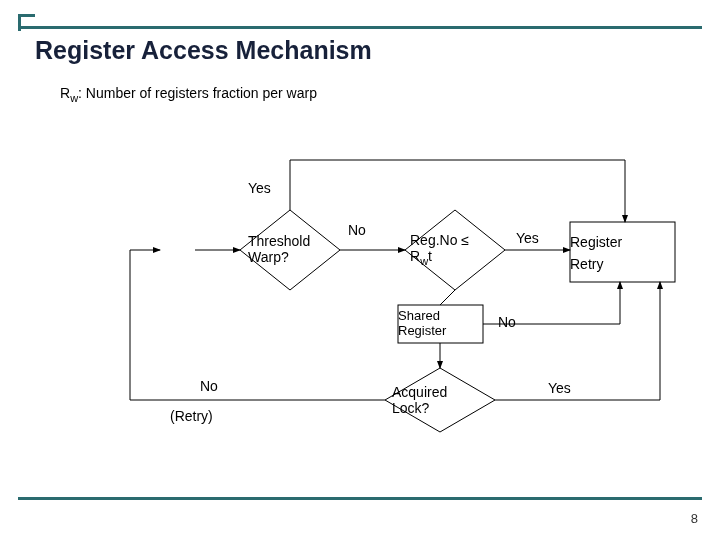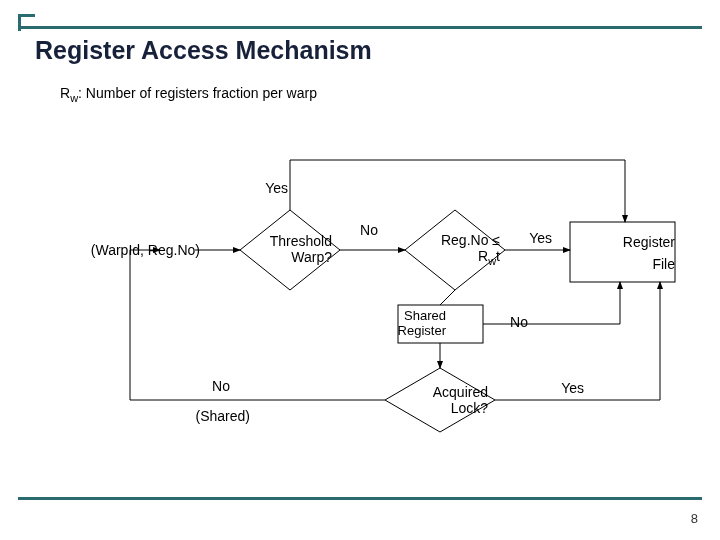--- a/index.html
+++ b/index.html
@@ -4,21 +4,21 @@
 <style>
   html,body{margin:0;padding:0}
   body{width:720px;height:540px;background:#fff;font-family:Arial,Helvetica,sans-serif;color:#000;position:relative}
   .slide{position:absolute;inset:0}
   .title-rule{position:absolute;left:18px;top:26px;width:684px;height:0;border-top:3px solid #2a6b6f}
   .title-pre{position:absolute;left:18px;top:14px;width:14px;height:14px;border-top:3px solid #2a6b6f;border-left:3px solid #2a6b6f}
   .title{position:absolute;left:35px;top:36px;font-size:25px;font-weight:700;color:#17213a}
   .desc{position:absolute;left:60px;top:84px;font-size:14px;line-height:1.35}
   .sub{font-size:11px;vertical-align:sub}
   .canvas{position:absolute;left:0;top:0;width:720px;height:540px}
-  .lbl{position:absolute;font-size:14px;color:#000;text-align:right}
+  .lbl{position:absolute;font-size:14px;color:#000;text-align:left}
   .bottom-rule{position:absolute;left:18px;bottom:40px;width:684px;height:0;border-top:3px solid #2a6b6f}
   .pagenum{position:absolute;right:22px;bottom:14px;font-size:13px;color:#333}
 </style>
 </head>
 <body>
 
 <div class="slide">
   <div class="title-pre"></div>
   <div class="title-rule"></div>
   <div class="title">Register Access Mechanism</div>
@@ -58,35 +58,34 @@
 
     <polyline points="483,324 620,324 620,282" fill="none" stroke="#000" marker-end="url(#arr)"></polyline>
 
     <line x1="440" y1="343" x2="440" y2="368" stroke="#000" marker-end="url(#arr)"></line>
 
     <polyline points="495,400 660,400 660,282" fill="none" stroke="#000" marker-end="url(#arr)"></polyline>
 
     <polyline points="385,400 130,400 130,250 160,250" fill="none" stroke="#000" marker-end="url(#arr)"></polyline>
   </svg>
 
-  <div class="lbl" style="left:60px;top:242px;width:140px">(WarpId, Reg.No)</div>
   <div class="lbl" style="left:248px;top:233px;width:84px;white-space:pre-line">Threshold
 Warp?</div>
   <div class="lbl" style="left:410px;top:232px;width:90px">
     <span>Reg.No ≤</span><br>
     <span>R</span><span class="sub">w</span><span>t</span>
   </div>
   <div class="lbl" style="left:570px;top:231px;width:105px;line-height:1.6">
-    <span>Register</span><br><span>File</span>
+    <span>Register</span><br><span>Retry</span>
   </div>
-  <div class="lbl" style="left:376px;top:308px;width:70px;white-space:pre-line;font-size:13px">Shared
+  <div class="lbl" style="left:398px;top:308px;width:70px;white-space:pre-line;font-size:13px">Shared
 Register</div>
   <div class="lbl" style="left:392px;top:384px;width:96px;white-space:pre-line">Acquired
 Lock?</div>
-  <div class="lbl" style="left:170px;top:408px;width:80px">(Shared)</div>
+  <div class="lbl" style="left:170px;top:408px;width:80px">(Retry)</div>
 
   <div class="lbl" style="left:248px;top:180px;width:40px">Yes</div>
   <div class="lbl" style="left:348px;top:222px;width:30px">No</div>
   <div class="lbl" style="left:516px;top:230px;width:36px">Yes</div>
   <div class="lbl" style="left:498px;top:314px;width:30px">No</div>
   <div class="lbl" style="left:200px;top:378px;width:30px">No</div>
   <div class="lbl" style="left:548px;top:380px;width:36px">Yes</div>
 
   <div class="bottom-rule"></div>
   <div class="pagenum">8</div>

